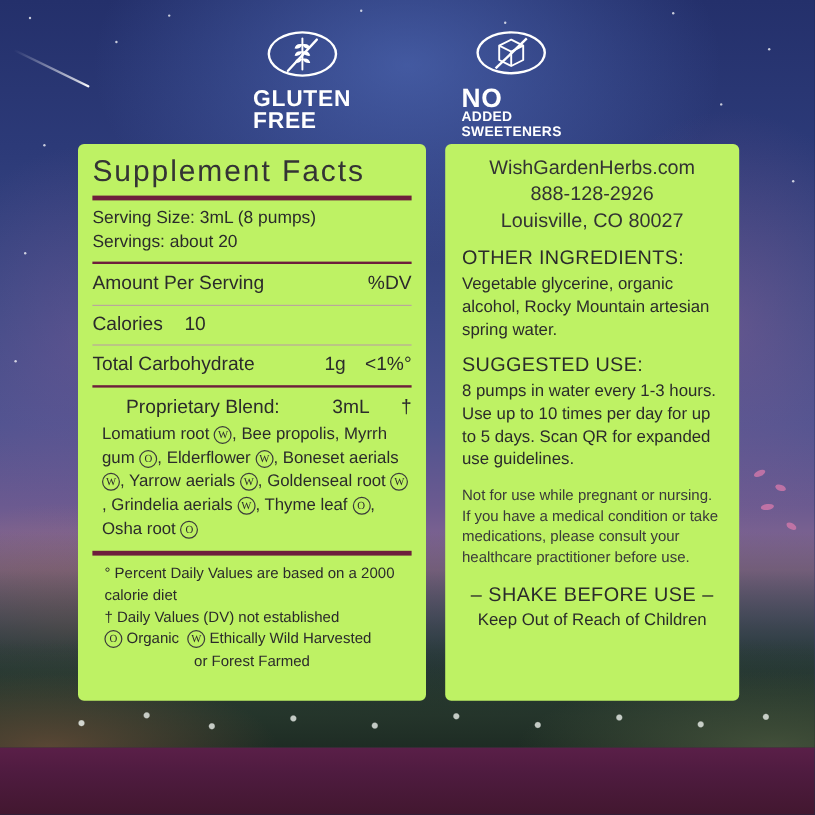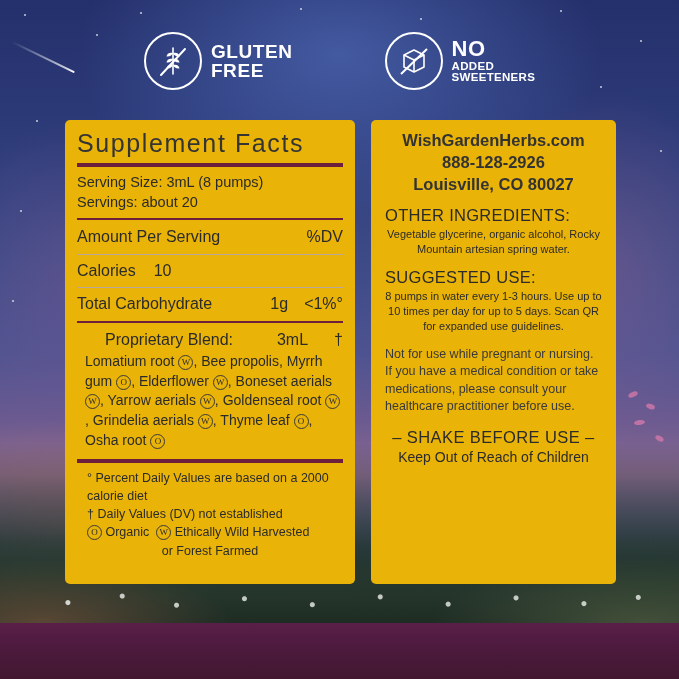--- a/index.html
+++ b/index.html
@@ -114,20 +114,21 @@
     height: 70px;
     display: flex;
     justify-content: center;
     gap: 92px;
   }
   .badge {
     display: flex;
     align-items: center;
     gap: 9px;
     color: #ffffff;
+    flex-direction: column;
   }
   .badge-ring {
     width: 54px; height: 54px;
     border: 2px solid #ffffff;
     border-radius: 50%;
     display: flex;
     align-items: center;
     justify-content: center;
   }
   .badge-text {
@@ -150,21 +151,21 @@
   }
   .badge-big {
     font-size: 22px;
     font-weight: bold;
     letter-spacing: 0.5px;
   }
 
   
   .panel {
     position: absolute;
-    background: #eab308;
+    background: #bef264;
     border-radius: 5px;
   }
   #panel-left {
     left: 65px;
     top: 120px;
     width: 290px;
     height: 464px;
   }
   #panel-right {
     left: 371px;
@@ -253,32 +254,31 @@
   
   .rp-inner {
     padding: 10px 14px 0 14px;
     color: #2b2b2b;
     text-align: center;
   }
   .rp-contact {
     font-size: 16.5px;
     line-height: 1.32;
     color: #333;
-    font-weight: bold;
   }
   .rp-h {
     font-size: 16.5px;
     letter-spacing: 0.3px;
     text-align: left;
     margin-top: 11px;
   }
   .rp-p {
-    font-size: 11px;
+    font-size: 14px;
     line-height: 1.36;
-    text-align: center;
+    text-align: left;
     margin-top: 2px;
   }
   .rp-small {
     font-size: 12.5px;
     line-height: 1.38;
     text-align: left;
     margin-top: 12px;
     color: #3a3a3a;
   }
   .rp-shake {

